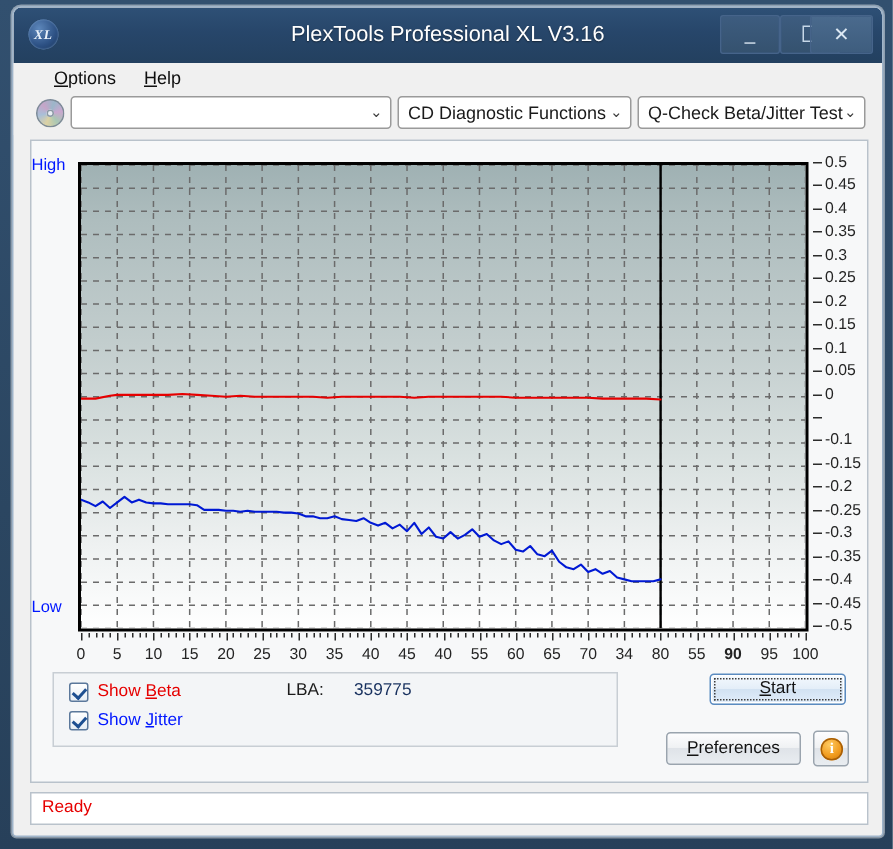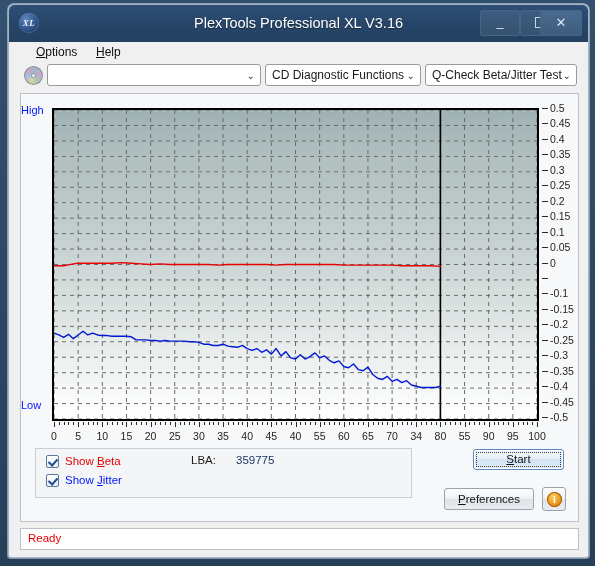--- a/index.html
+++ b/index.html
@@ -363,21 +363,21 @@
             <div class="xtick" style="left: 301.95px; width: 28px;">65</div>
             <div class="xtickmark" style="left: 340.1px;"></div>
             <div class="xtick" style="left: 326.1px; width: 28px;">70</div>
             <div class="xtickmark" style="left: 364.25px;"></div>
             <div class="xtick" style="left: 350.25px; width: 28px;">34</div>
             <div class="xtickmark" style="left: 388.4px;"></div>
             <div class="xtick" style="left: 374.4px; width: 28px;">80</div>
             <div class="xtickmark" style="left: 412.55px;"></div>
             <div class="xtick" style="left: 398.55px; width: 28px;">55</div>
             <div class="xtickmark" style="left: 436.7px;"></div>
-            <div class="xtick" style="left: 422.7px; width: 28px;">90</div>
+            <div class="xtick" style="left: 422.7px; width: 28px; font-weight: bold;">90</div>
             <div class="xtickmark" style="left: 460.85px;"></div>
             <div class="xtick" style="left: 446.85px; width: 28px;">95</div>
             <div class="xtickmark" style="left: 485px;"></div>
             <div class="xtick" style="left: 471px; width: 28px;">100</div>
             <div class="xtickmark" style="left: 6.83px; height: 3px;"></div>
             <div class="xtickmark" style="left: 11.66px; height: 3px;"></div>
             <div class="xtickmark" style="left: 16.49px; height: 3px;"></div>
             <div class="xtickmark" style="left: 21.32px; height: 3px;"></div>
             <div class="xtickmark" style="left: 30.98px; height: 3px;"></div>
             <div class="xtickmark" style="left: 35.81px; height: 3px;"></div>

